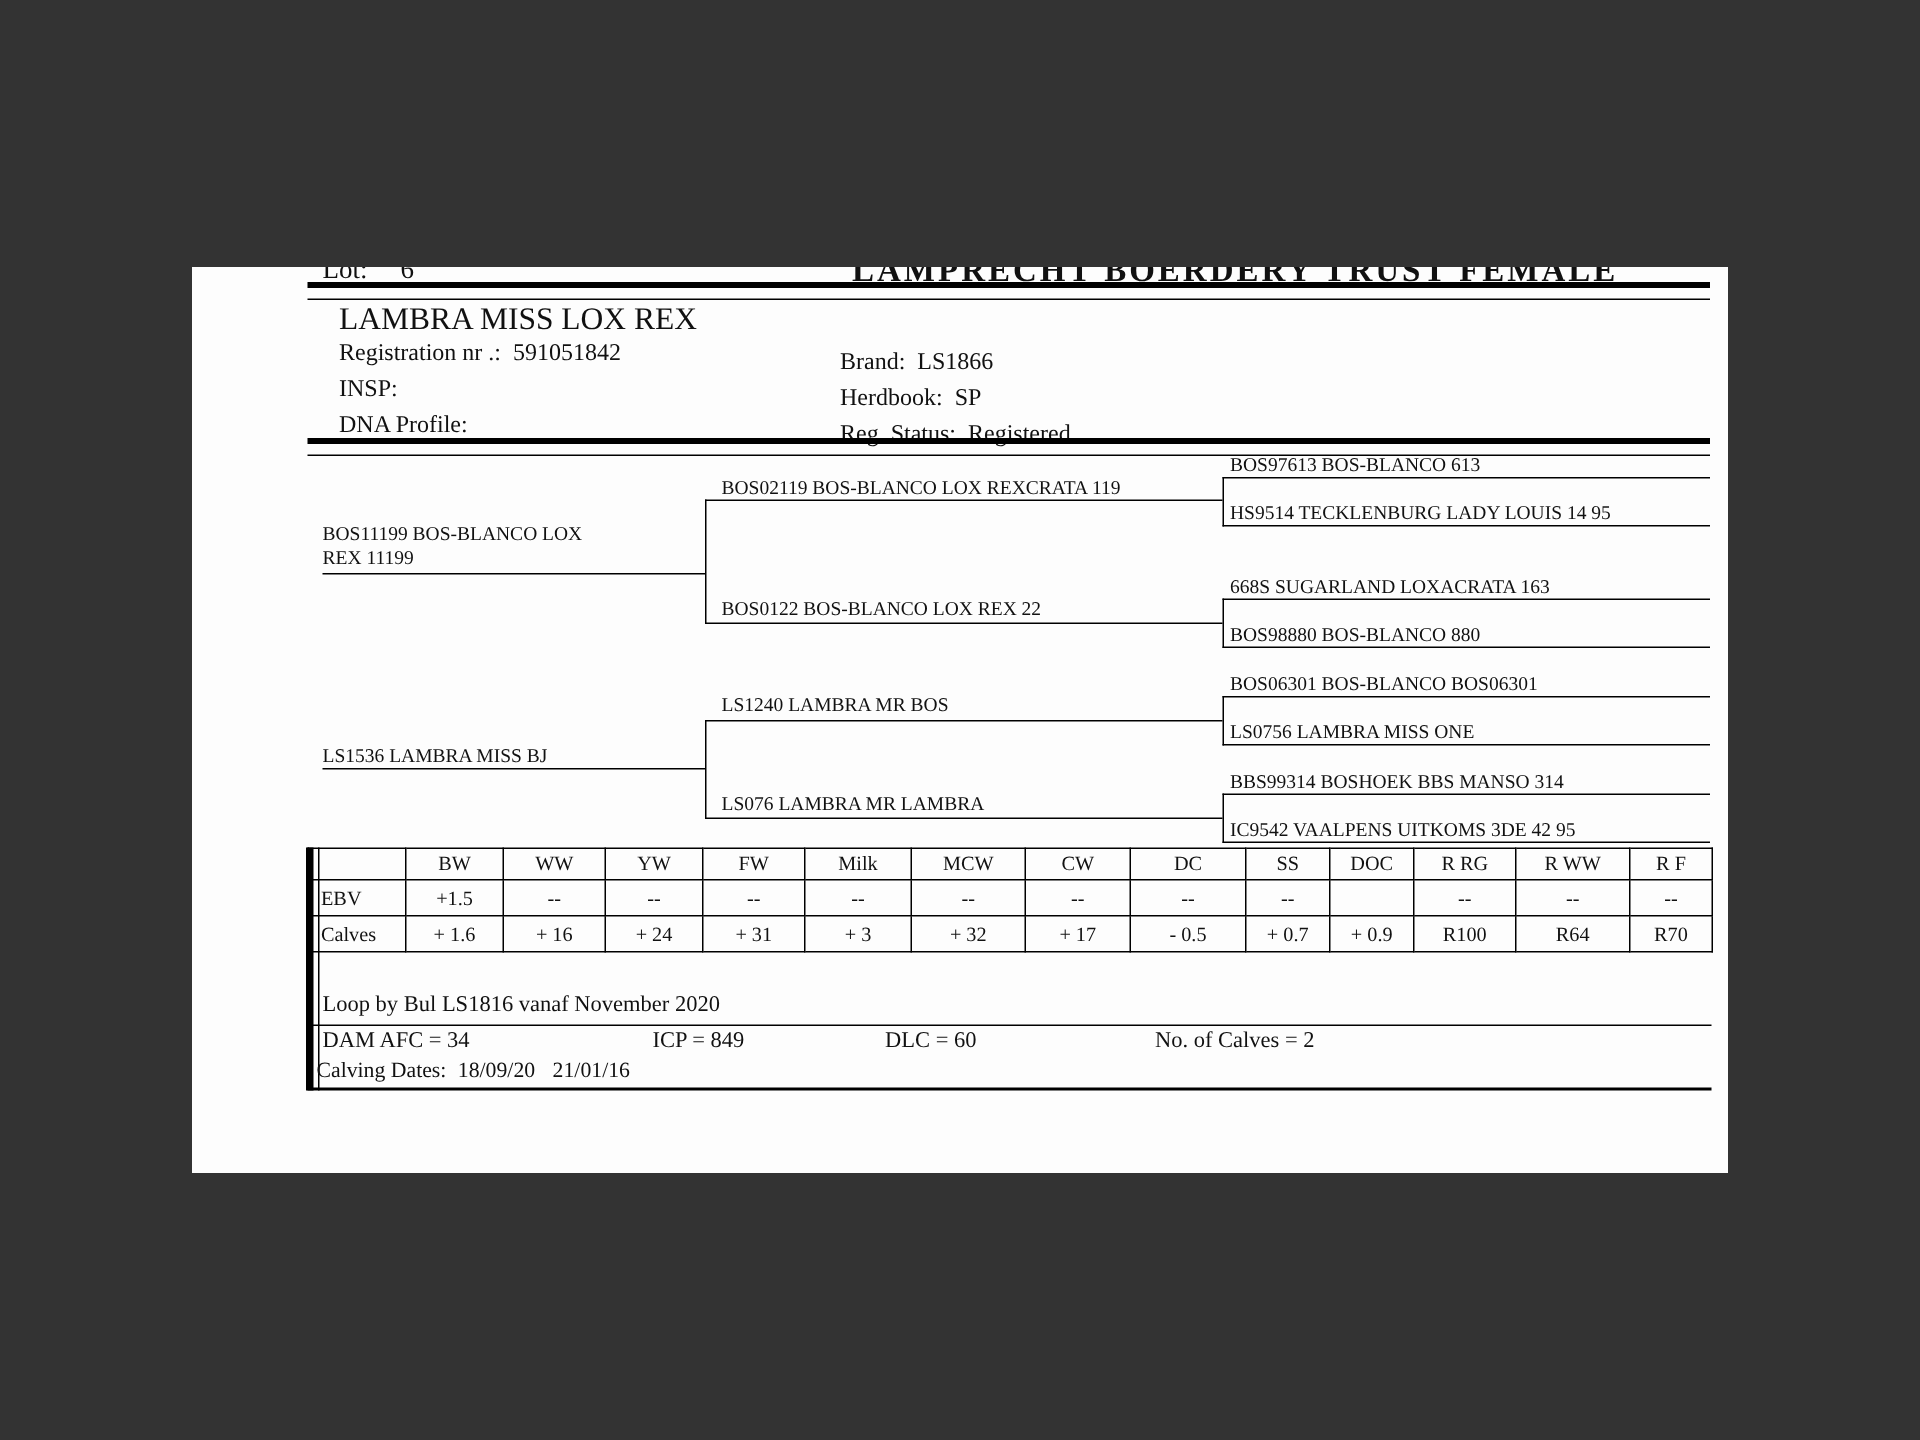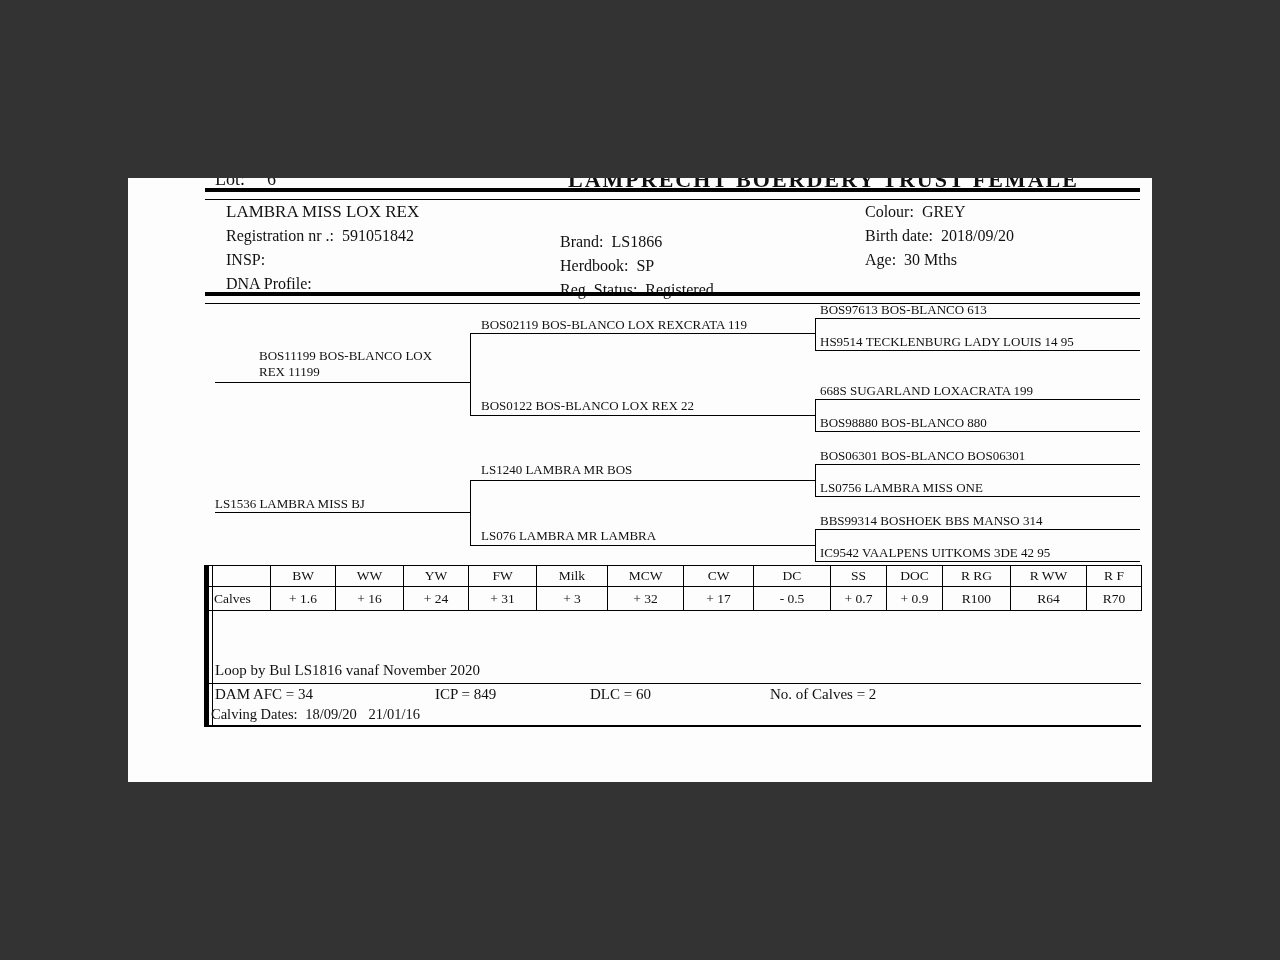--- a/index.html
+++ b/index.html
@@ -11,21 +11,21 @@
     position:absolute;left:128px;top:178px;width:1024px;height:604px;
     background:#fdfdfd;overflow:hidden;
   }
   .abs{position:absolute;}
   .rule-double{position:absolute;height:7px;border-top:4px solid #000;border-bottom:1px solid #000;}
   .line-h{position:absolute;height:1px;background:#000;}
   .line-v{position:absolute;width:1px;background:#000;}
   .toprow{font-size:18px;white-space:nowrap;}
   .title{font-size:22px;font-weight:bold;letter-spacing:2px;white-space:nowrap;text-decoration:underline;}
   .info{font-size:16px;line-height:24px;white-space:nowrap;}
-  .info .name{font-size:17px;text-align:center;}
+  .info .name{font-size:21px;text-align:center;}
   .info .val{margin-left:8px;}
   .ped{font-size:13px;white-space:nowrap;}
   .ped-wrap{font-size:13px;line-height:16px;white-space:normal;}
   .ebv-table{position:absolute;left:77px;top:387px;border-collapse:collapse;table-layout:fixed;font-size:13.5px;}
   .ebv-table th,.ebv-table td{border:1px solid #000;padding:0 3px;text-align:center;font-weight:normal;overflow:hidden;}
   .ebv-table th{height:20px;margin-top:24px;}
   .ebv-table td{height:23px;}
   .ebv-table .rowlabel{text-align:left;padding-left:8px;}
   .left-bar{position:absolute;left:76px;top:387px;width:3px;height:162px;border-left:5px solid #000;border-right:1px solid #000;}
   .foot{font-size:15px;white-space:nowrap;}
@@ -49,47 +49,42 @@
     <div>INSP:</div>
     <div>DNA Profile:</div>
   </div>
 
   <div class="abs info" style="left:432px;top:22px;margin-top:30px;">
     <div><span>Brand:</span><span class="val">LS1866</span></div>
     <div><span>Herdbook:</span><span class="val">SP</span></div>
     <div><span>Reg. Status:</span><span class="val">Registered</span></div>
   </div>
 
-  <div class="abs info" style="left:737px;top:22px;">
-    <div><span>Colour:</span><span class="val">GREY</span></div>
-    <div><span>Birth date:</span><span class="val">2018/09/20</span></div>
-    <div><span>Age:</span><span class="val">30 Mths</span></div>
-  </div>
 
   <div class="rule-double" style="left:77px;top:114px;width:935px;"></div>
 
-  <div class="abs ped-wrap" style="left:87px;top:170px;width:200px;margin-left:44px;">BOS11199 BOS-BLANCO LOX REX 11199</div>
+  <div class="abs ped-wrap" style="left:87px;top:170px;width:200px;">BOS11199 BOS-BLANCO LOX REX 11199</div>
   <div class="abs ped" style="left:87px;top:318px;">LS1536 LAMBRA MISS BJ</div>
   <div class="line-h" style="left:87px;top:204px;width:255px;"></div>
   <div class="line-h" style="left:87px;top:334px;width:255px;"></div>
 
   <div class="abs ped" style="left:353px;top:139px;">BOS02119 BOS-BLANCO LOX REXCRATA 119</div>
   <div class="abs ped" style="left:353px;top:220px;">BOS0122 BOS-BLANCO LOX REX 22</div>
   <div class="abs ped" style="left:353px;top:284px;">LS1240 LAMBRA MR BOS</div>
   <div class="abs ped" style="left:353px;top:350px;">LS076 LAMBRA MR LAMBRA</div>
   <div class="line-h" style="left:342px;top:155px;width:345px;"></div>
   <div class="line-h" style="left:342px;top:237px;width:345px;"></div>
   <div class="line-h" style="left:342px;top:302px;width:345px;"></div>
   <div class="line-h" style="left:342px;top:367px;width:345px;"></div>
   <div class="line-v" style="left:342px;top:155px;height:83px;"></div>
   <div class="line-v" style="left:342px;top:302px;height:66px;"></div>
 
   <div class="abs ped" style="left:692px;top:124px;">BOS97613 BOS-BLANCO 613</div>
   <div class="abs ped" style="left:692px;top:156px;">HS9514 TECKLENBURG LADY LOUIS 14 95</div>
-  <div class="abs ped" style="left:692px;top:205px;">668S SUGARLAND LOXACRATA 199</div>
+  <div class="abs ped" style="left:692px;top:205px;">668S SUGARLAND LOXACRATA 163</div>
   <div class="abs ped" style="left:692px;top:237px;">BOS98880 BOS-BLANCO 880</div>
   <div class="abs ped" style="left:692px;top:270px;">BOS06301 BOS-BLANCO BOS06301</div>
   <div class="abs ped" style="left:692px;top:302px;">LS0756 LAMBRA MISS ONE</div>
   <div class="abs ped" style="left:692px;top:335px;">BBS99314 BOSHOEK BBS MANSO 314</div>
   <div class="abs ped" style="left:692px;top:367px;">IC9542 VAALPENS UITKOMS 3DE 42 95</div>
   <div class="line-h" style="left:687px;top:140px;width:325px;"></div>
   <div class="line-h" style="left:687px;top:172px;width:325px;"></div>
   <div class="line-h" style="left:687px;top:221px;width:325px;"></div>
   <div class="line-h" style="left:687px;top:253px;width:325px;"></div>
   <div class="line-h" style="left:687px;top:286px;width:325px;"></div>
@@ -131,20 +126,36 @@
         <th>DC</th>
         <th>SS</th>
         <th>DOC</th>
         <th>R RG</th>
         <th>R WW</th>
         <th>R F</th>
       </tr>
     </thead>
     <tbody>
       <tr>
+        <td class="rowlabel">EBV</td>
+        <td>+1.5</td>
+        <td>--</td>
+        <td>--</td>
+        <td>--</td>
+        <td>--</td>
+        <td>--</td>
+        <td>--</td>
+        <td>--</td>
+        <td>--</td>
+        <td></td>
+        <td>--</td>
+        <td>--</td>
+        <td>--</td>
+      </tr>
+      <tr>
         <td class="rowlabel">Calves</td>
         <td>+ 1.6</td>
         <td>+ 16</td>
         <td>+ 24</td>
         <td>+ 31</td>
         <td>+ 3</td>
         <td>+ 32</td>
         <td>+ 17</td>
         <td>- 0.5</td>
         <td>+ 0.7</td>

